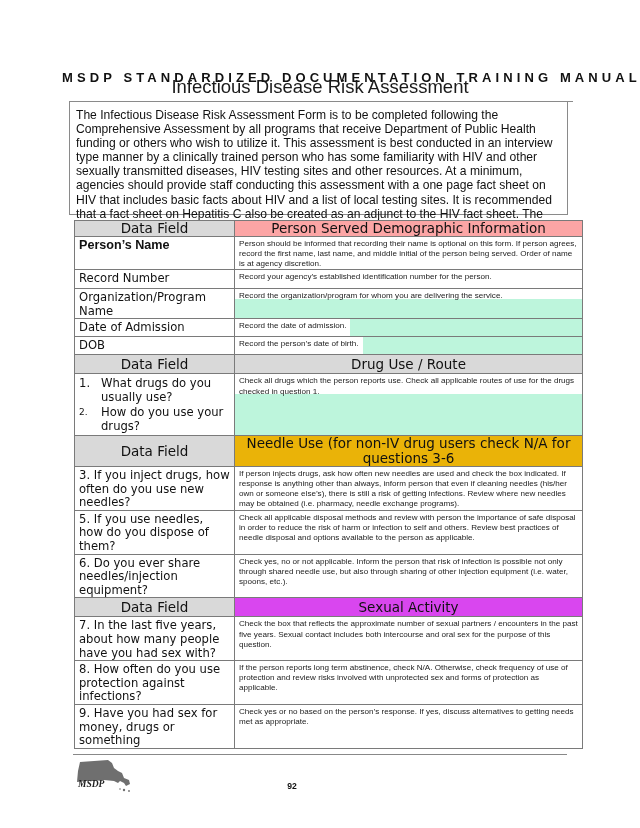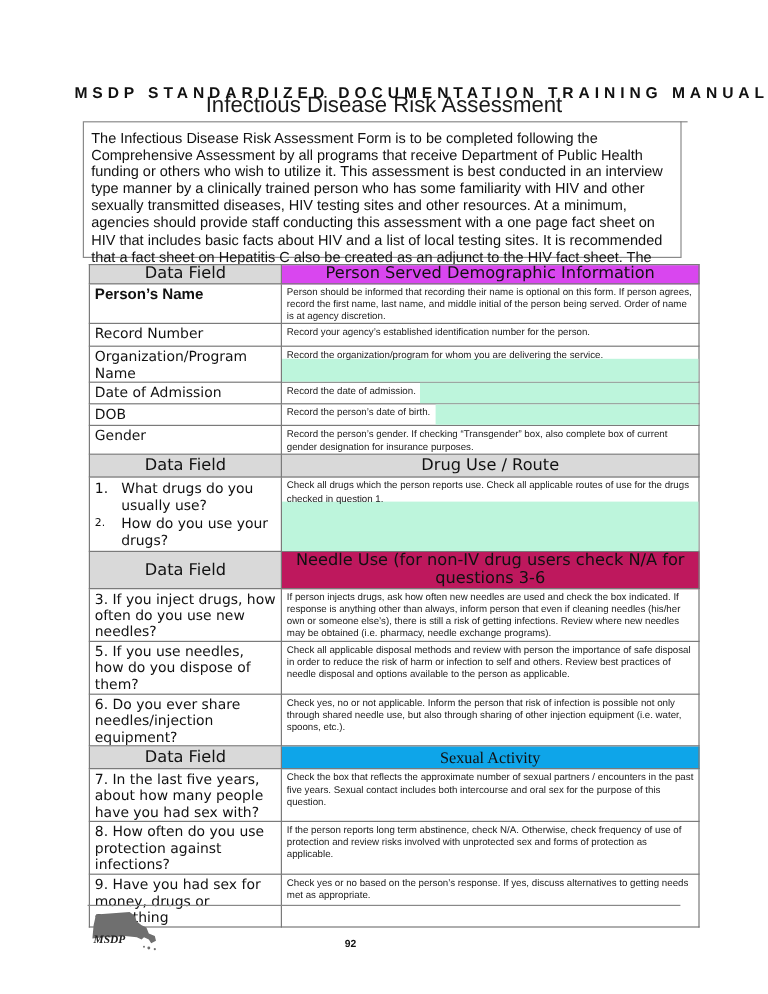--- a/index.html
+++ b/index.html
@@ -43,21 +43,21 @@
   <colgroup>
       <col class="c1">
       <col class="c2">
     </colgroup>
 
   <tbody>
       <tr class="hdr" style="height:15px">
     <td style="background: rgb(217, 217, 217);">
           <span>Data Field</span>
         </td>
-    <td style="background: #d946ef;">
+    <td style="background: #fca5a5;">
           <span>Person Served Demographic Information</span>
         </td>
   </tr>
   <tr style="height:33px">
     <td>
           <div class="field bold">Person’s Name</div>
         </td>
     <td>
           <div class="desc">Person should be informed that recording their name is optional on this form.  If person agrees, record the first name, last name, and middle initial of the person being served.  Order of name is at agency discretion.</div>
         </td>
@@ -89,28 +89,20 @@
     </td>
   </tr>
   <tr style="height:18px">
     <td>
           <div class="field">DOB</div>
         </td>
     <td style="position:relative">
       <div class="hl" style="position: absolute; inset: 0px 0px 0px 128px; background: rgb(189, 245, 220);"></div>
       <div class="desc">Record the person’s date of birth.</div>
     </td>
-  </tr>
-  <tr style="height:24px">
-    <td>
-          <div class="field">Gender</div>
-        </td>
-    <td>
-          <div class="desc">Record the person’s gender.  If checking “Transgender” box, also complete box of current gender designation for insurance purposes.</div>
-        </td>
   </tr>
 
   <tr class="hdr" style="height:19px">
     <td style="background: rgb(217, 217, 217);">
           <span>Data Field</span>
         </td>
     <td style="background: rgb(217, 217, 217);">
           <span>Drug Use / Route</span>
         </td>
   </tr>
@@ -130,21 +122,21 @@
     <td style="position:relative">
       <div class="hl" style="position: absolute; inset: 20px 0px 0px; background: rgb(189, 245, 220);"></div>
       <div class="desc">Check all drugs which the person reports use.  Check all applicable routes of use for the drugs checked in question 1.</div>
     </td>
   </tr>
 
   <tr class="hdr" style="height:29px">
     <td style="background: rgb(217, 217, 217);">
           <span>Data Field</span>
         </td>
-    <td style="background: #be185d;">
+    <td style="background: #eab308;">
       <span>Needle Use (for non-IV drug users check N/A for</span>
       <span>questions 3-6</span>
     </td>
   </tr>
   <tr style="height:42px">
     <td>
           <div class="field">3. If you inject drugs, how often do you use new needles?</div>
         </td>
     <td>
           <div class="desc">If person injects drugs, ask how often new needles are used and check the box indicated.  If response is anything other than always, inform person that even if cleaning needles (his/her own or someone else’s), there is still a risk of getting infections.  Review where new needles may be obtained (i.e. pharmacy, needle exchange programs).</div>
@@ -164,21 +156,21 @@
         </td>
     <td>
           <div class="desc">Check yes, no or not applicable. Inform the person that risk of infection is possible not only through shared needle use, but also through sharing of other injection equipment (i.e. water, spoons, etc.).</div>
         </td>
   </tr>
 
   <tr class="hdr" style="height:19px">
     <td style="background: rgb(217, 217, 217);">
           <span>Data Field</span>
         </td>
-    <td style="background: #0ea5e9; font-family: Liberation Serif, serif;">
+    <td style="background: #d946ef;">
           <span>Sexual Activity</span>
         </td>
   </tr>
   <tr style="height:41px">
     <td>
           <div class="field">7.  In the last five years, about how many people have you had sex with?</div>
         </td>
     <td>
           <div class="desc">Check the box that reflects the approximate number of sexual partners / encounters in the past five years.  Sexual contact includes both intercourse and oral sex for the purpose of this question.</div>
         </td>

